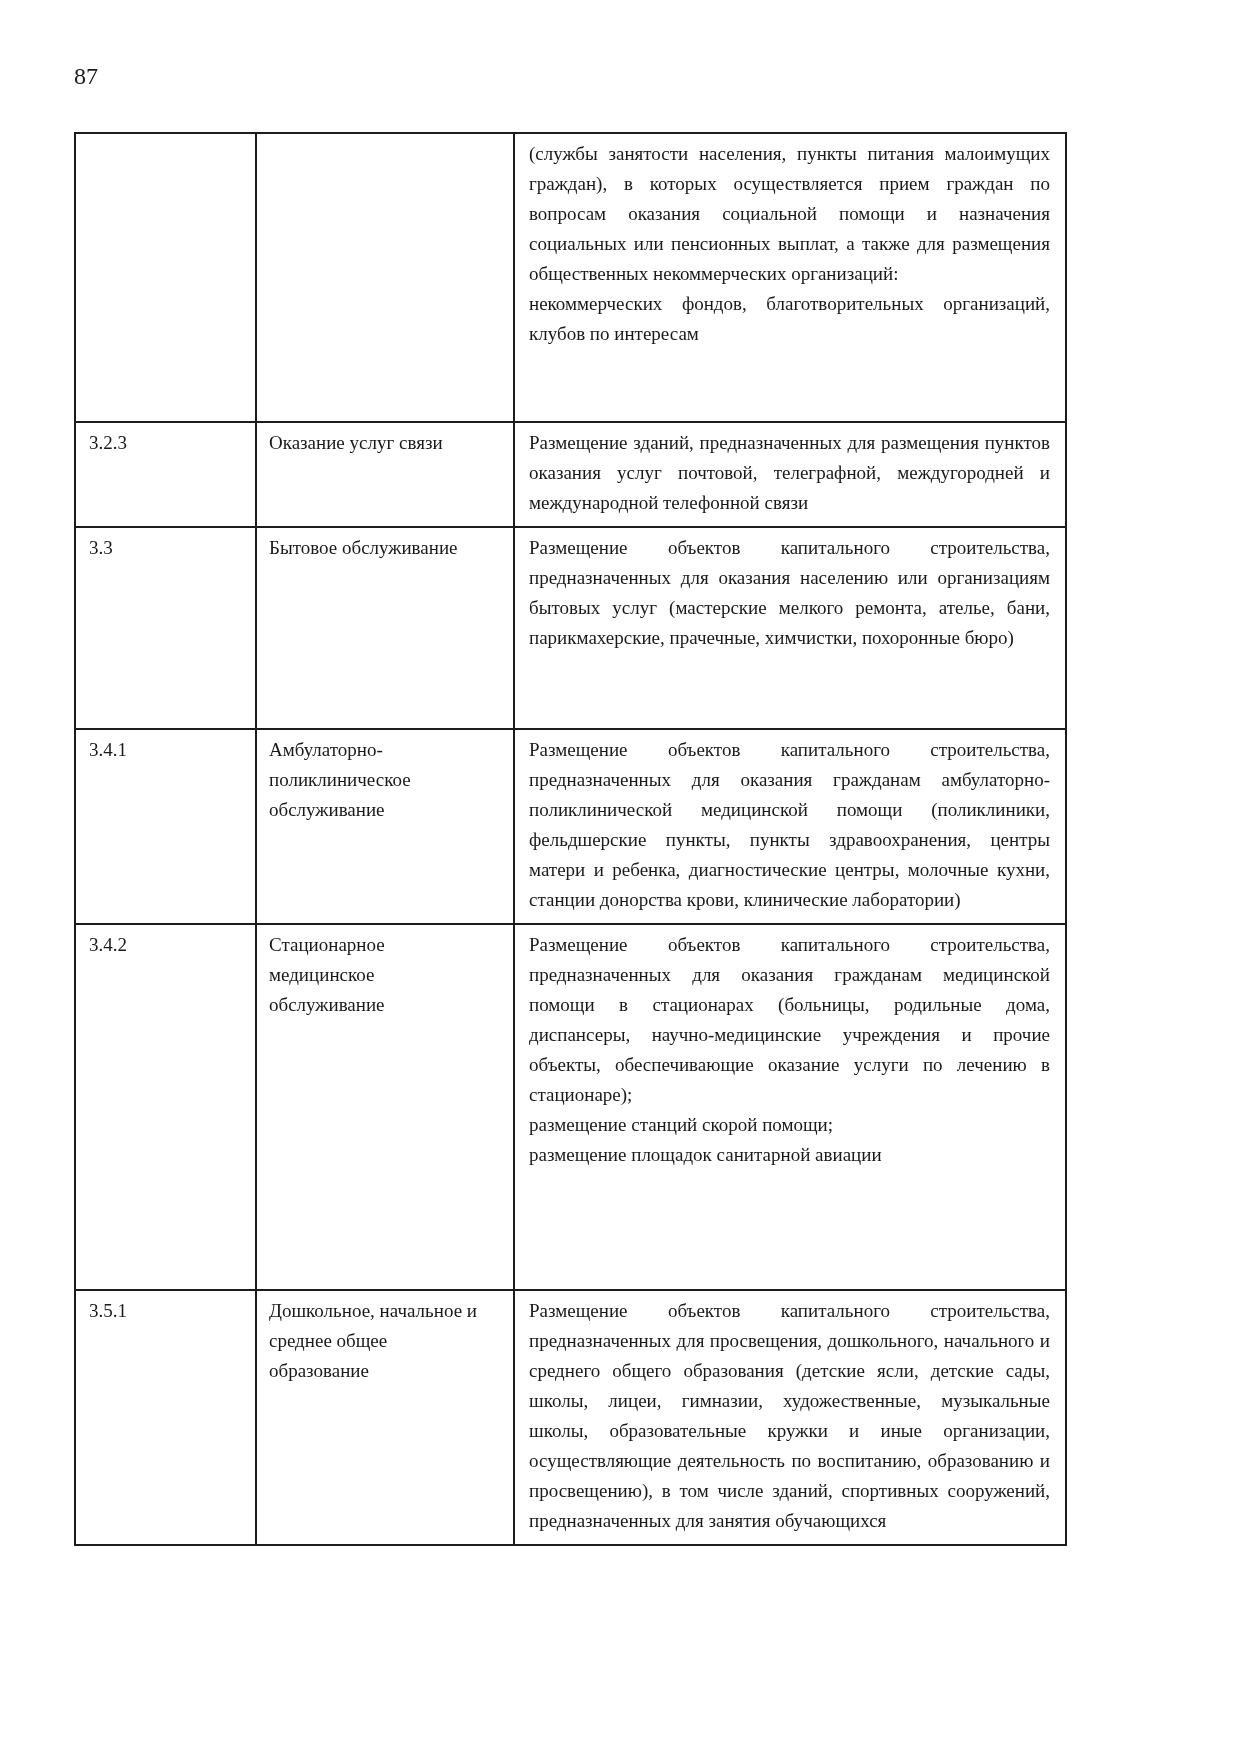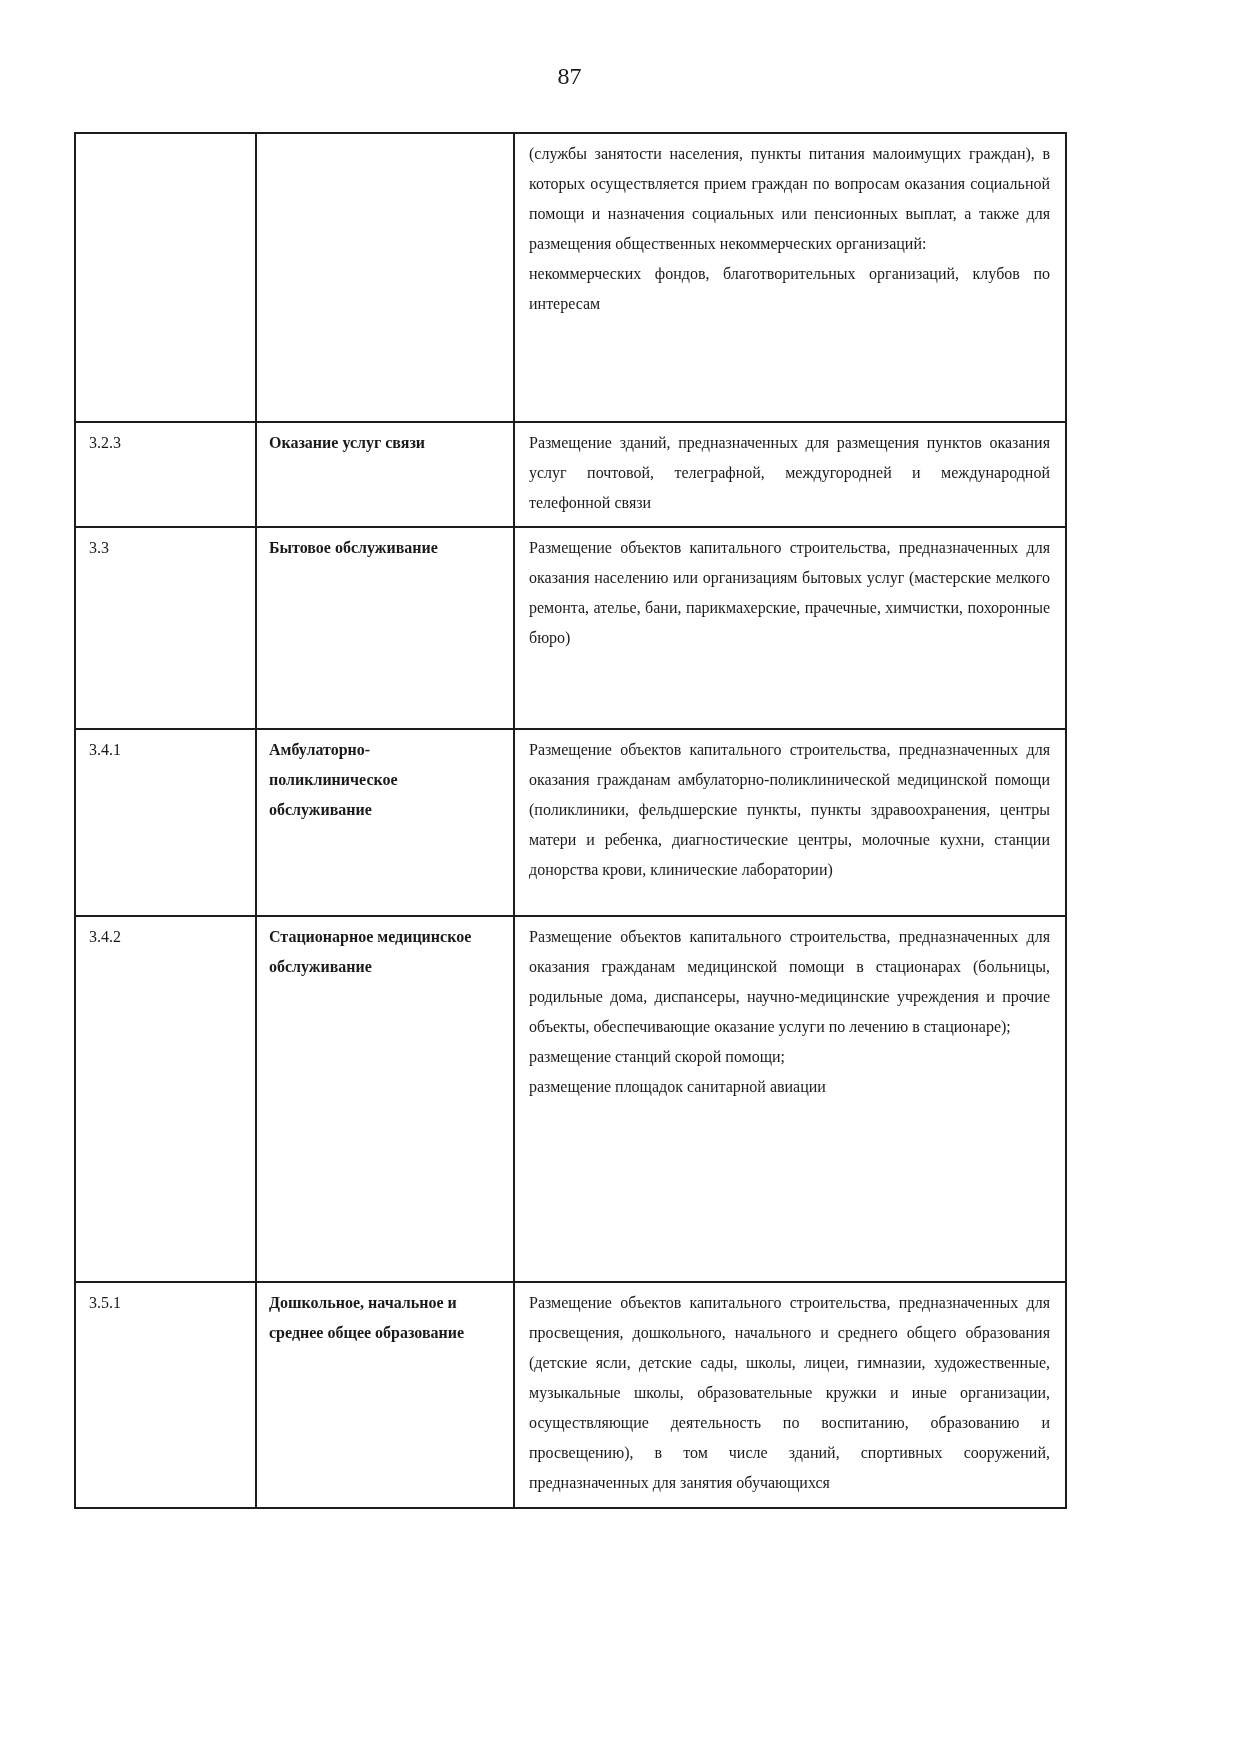--- a/index.html
+++ b/index.html
@@ -11,41 +11,41 @@
     background: #ffffff;
     font-family: "Liberation Serif", "DejaVu Serif", serif;
     color: #1a1a1a;
     overflow: hidden;
   }
   .page-number {
     position: absolute;
     top: 62px;
     left: 74px;
     width: 991px;
-    text-align: center;
+    text-align: left;
     font-size: 24px;
     line-height: 28px;
   }
   table.doc-table {
     position: absolute;
     left: 74px;
     top: 132px;
     width: 991px;
     border-collapse: collapse;
     table-layout: fixed;
-    font-size: 16px;
+    font-size: 19px;
     line-height: 30px;
   }
   table.doc-table td {
     border: 2px solid #1c1c1c;
     vertical-align: top;
     background: #ffffff;
   }
   td.code-cell   { padding: 5px 8px 8px 13px; }
-  td.name-cell   { padding: 5px 36px 8px 12px; font-weight: bold; }
+  td.name-cell   { padding: 5px 36px 8px 12px; }
   td.desc-cell   { padding: 5px 15px 8px 14px; }
   td.desc-cell p { text-align: justify; }
   tr.r0 td { height: 289px; }
   tr.r1 td { height: 104px; }
   tr.r2 td { height: 202px; }
   tr.r3 td { height: 187px; }
   tr.r4 td { height: 366px; }
   tr.r5 td { height: 226px; }
 </style>
 </head>

